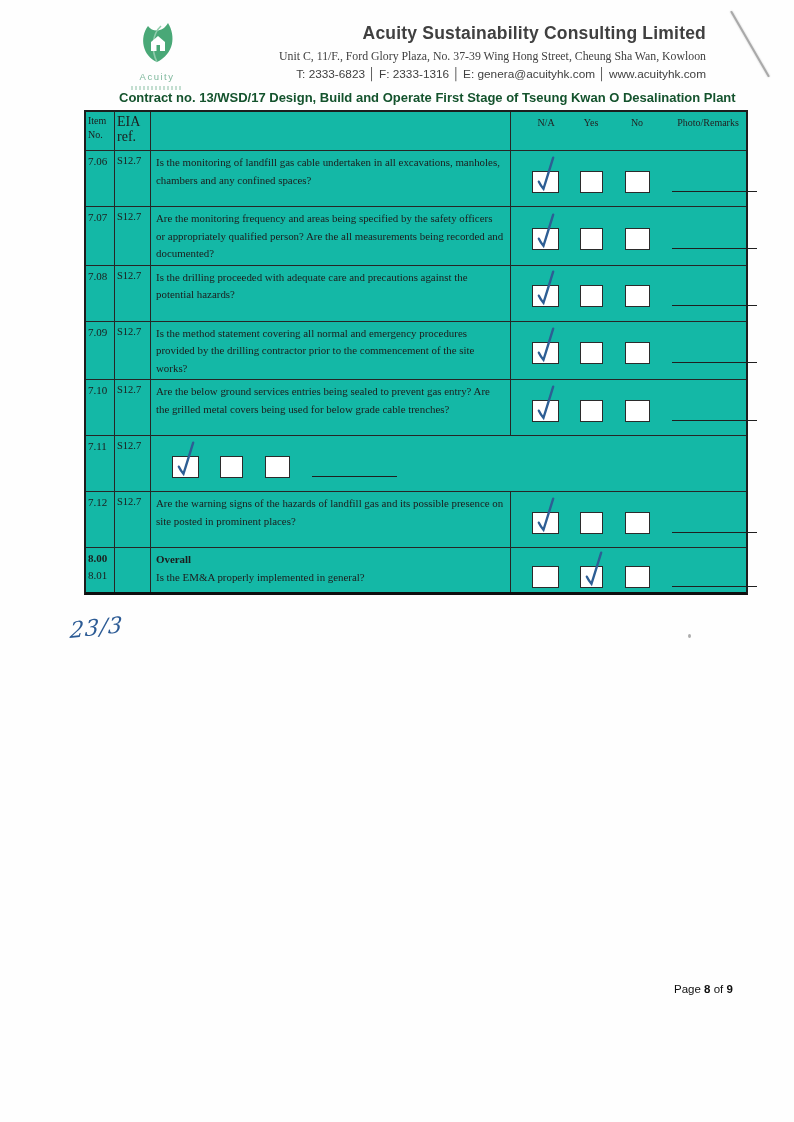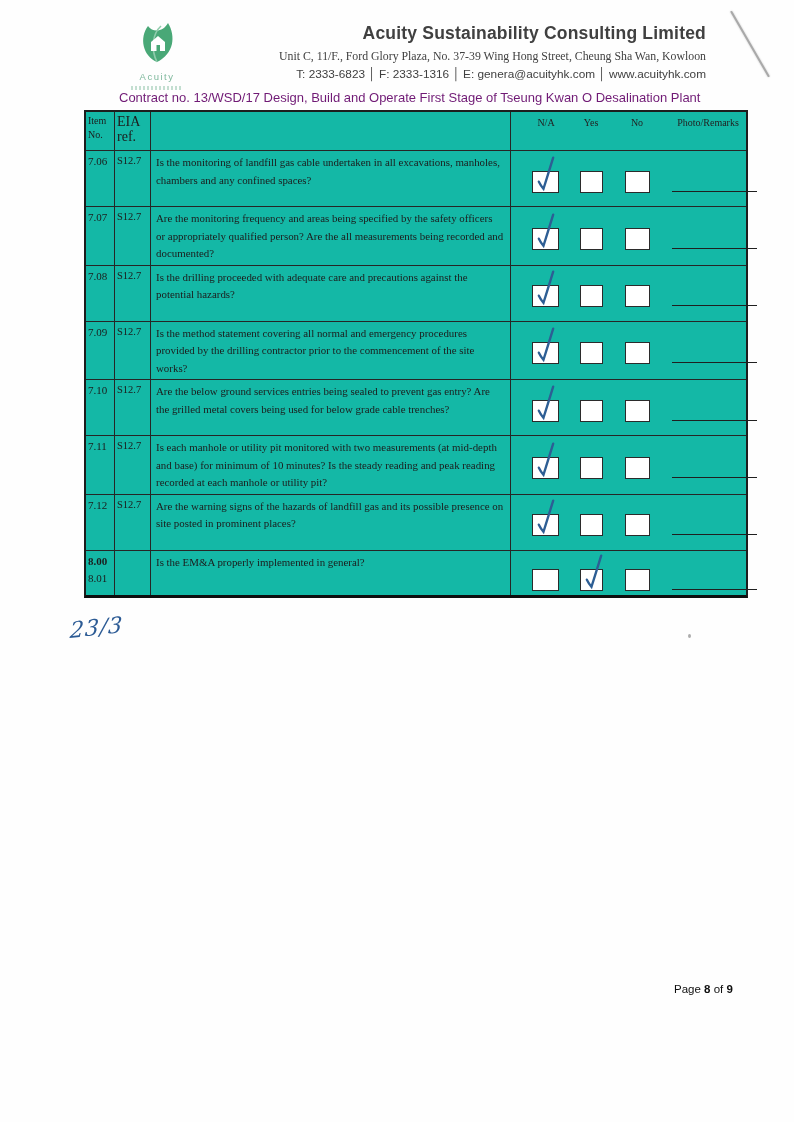--- a/index.html
+++ b/index.html
@@ -14,21 +14,21 @@
   .company{position:absolute;right:88px;top:23px;width:560px;text-align:right;color:#404040;
            font-family:"Liberation Sans",sans-serif;}
   .company-name{font-size:17.5px;font-weight:bold;letter-spacing:.2px;}
   .company-addr{font-size:11.8px;margin-top:5px;font-family:Liberation Serif, serif;}
   .company-tel{font-size:11.8px;margin-top:3px;}
   .artifact-line{position:absolute;left:749px;top:6px;width:2px;height:76px;background:#a9a9a9;
                  transform:rotate(-30deg);border-radius:2px;box-shadow:0 0 2px #c4c4c4;}
   .speck{position:absolute;left:688px;top:634px;width:3px;height:4px;background:#8a8a8a;border-radius:50%;opacity:.7;}
 
   .contract{position:absolute;left:119px;top:90px;font-family:"Liberation Sans",sans-serif;
-            font-weight:normal;font-size:13px;color:#701a75;white-space:nowrap;}
+            font-weight:bold;font-size:13px;color:#14532d;white-space:nowrap;}
 
   
   .table{position:absolute;left:84px;top:110px;width:664px;background:#14b8a6;
          border:2px solid #1d1d1d;border-bottom:3px solid #0e0e0e;box-sizing:border-box;}
   .row{display:flex;align-items:stretch;}
   .hrow{height:38px;}
   .brow{min-height:55px;border-top:1px solid #262626;}
   .brow.section{min-height:44px;}
   .cell{box-sizing:border-box;}
   .c-item{width:29px;border-right:1px solid #262626;padding:2px 1px 0 2px;font-size:11px;line-height:17px;}
@@ -198,23 +198,20 @@
             <div class="cbox b2"></div>
             <div class="cbox b3"></div>
             <div class="remarks-line"></div>
           </div>
         </div>
         <div class="row brow">
           <div class="cell c-item">
             <div class="item-no">7.11</div>
           </div>
           <div class="cell c-eia">S12.7</div>
-          <div class="cell c-q">
-            <div class="q-text">Is each manhole or utility pit monitored with two measurements (at mid-depth and base) for minimum of 10 minutes? Is the steady reading and peak reading recorded at each manhole or utility pit?</div>
-          </div>
           <div class="cell c-checks">
             <div class="cbox b1">
               <svg viewBox="0 0 26 40" class="checkmark">
                 <path d="M6.5 27 Q8.5 31 11 34 Q14.5 23 20.5 3.5"></path>
               </svg>
             </div>
             <div class="cbox b2"></div>
             <div class="cbox b3"></div>
             <div class="remarks-line"></div>
           </div>
@@ -238,20 +235,21 @@
             <div class="remarks-line"></div>
           </div>
         </div>
         <div class="row brow section">
           <div class="cell c-item">
             <div class="item-no bold">8.00</div>
             <div class="item-no">8.01</div>
           </div>
           <div class="cell c-eia"></div>
           <div class="cell c-q">
+            <div class="q-title">Overall</div>
             <div class="q-text">Is the EM&amp;A properly implemented in general?</div>
           </div>
           <div class="cell c-checks">
             <div class="cbox b1"></div>
             <div class="cbox b2">
               <svg viewBox="0 0 26 40" class="checkmark">
                 <path d="M6.5 27 Q8.5 31 11 34 Q14.5 23 20.5 3.5"></path>
               </svg>
             </div>
             <div class="cbox b3"></div>

